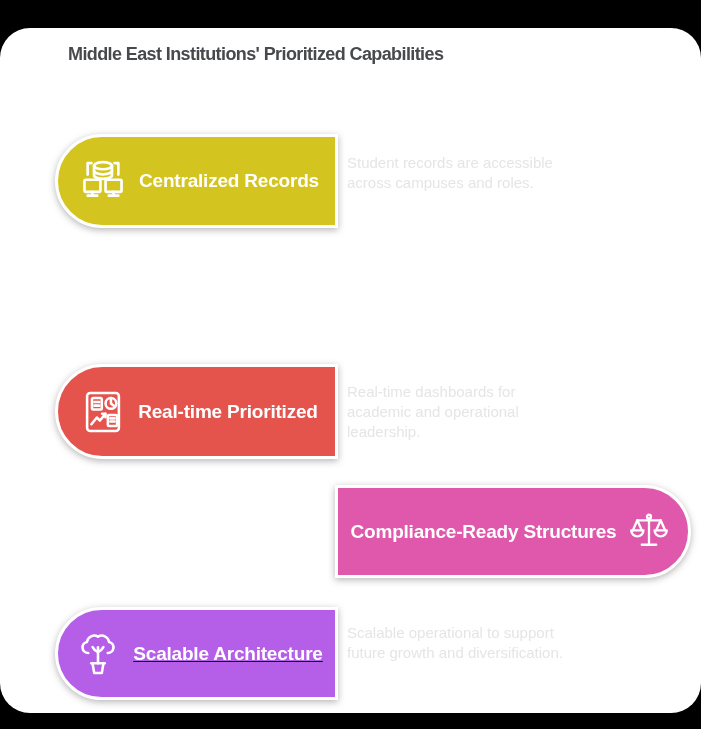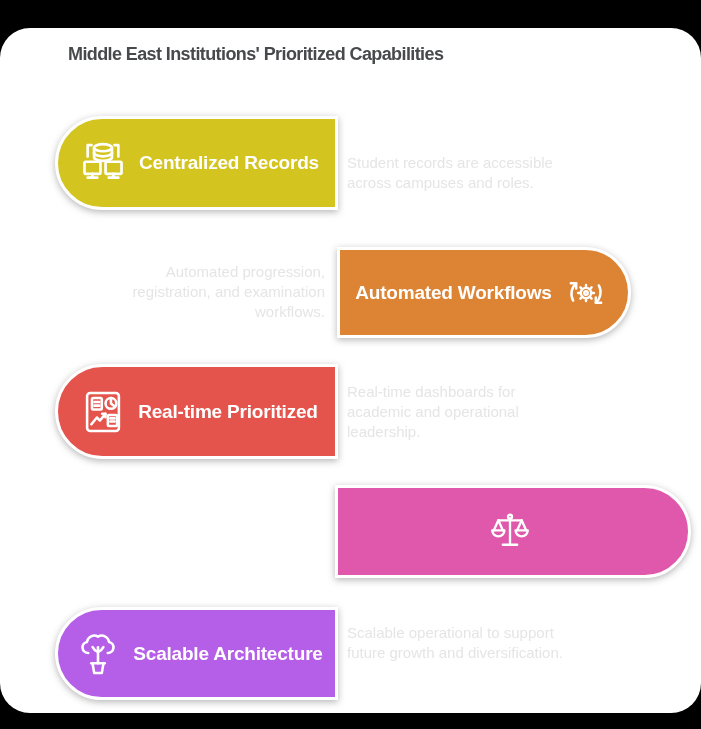--- a/index.html
+++ b/index.html
@@ -12,25 +12,25 @@
         border:3px solid #ffffff; box-sizing:border-box;
         box-shadow:0 2px 7px rgba(90,90,90,.45);}
   .card.left-round{border-radius:48px 0 0 48px; padding-left:6px;}
   .card.right-round{border-radius:0 48px 48px 0; padding-right:6px;}
   .clabel{color:#ffffff; font-weight:bold; font-size:19px; letter-spacing:-0.2px; white-space:nowrap;}
   .cicon{display:flex; align-items:center;}
   .cicon svg{display:block; stroke:#ffffff; fill:none; stroke-width:2.1; stroke-linecap:round; stroke-linejoin:round;}
   .desc{position:absolute; font-size:15px; line-height:20px; color:#e5e5e5;}
   .ralign{text-align:right;}
   
-  .c1{left:55px; top:116px; width:283px; height:94px;}
+  .c1{left:55px; top:134px; width:283px; height:94px;}
   .c2{left:337px; top:247px; width:294px; height:91px;}
   .c3{left:55px; top:364px; width:283px; height:95px;}
   .c4{left:335px; top:485px; width:356px; height:93px;}
-  .c5{left:55px; top:607px; width:283px; height:93px;}
+  .c5{left:55px; top:607px; width:283px; height:93px;text-decoration:underline;}
   .d1{left:347px; top:153px; width:226px;}
   .d2{left:90px;  top:262px; width:235px;}
   .d3{left:347px; top:382px; width:222px;}
   .d4{left:99px;  top:501px; width:226px;}
   .d5{left:347px; top:623px; width:222px;}
 </style>
 </head>
 <body>
 
 <div class="stage">
@@ -49,56 +49,41 @@
         <rect x="3.5" y="17" width="12.5" height="9.5" rx="1"></rect>
         <path d="M9.7,26.5 V29.5 M6,29.5 H13.5"></path>
         <rect x="20" y="17" width="12.5" height="9.5" rx="1"></rect>
         <path d="M26.2,26.5 V29.5 M22.5,29.5 H30"></path>
       </svg>
     </span>
     <span class="clabel">Centralized Records</span>
   </div>
   <div class="desc d1">Student records are accessible across campuses and roles.</div>
 
-  <div class="desc d2 ralign">Automated progression, registration, and examination workflows.</div>
-  <div class="card right-round c2" style="background: rgb(220, 132, 52);">
-    <span class="clabel">Automated Workflows</span>
-    <span class="cicon">
-      <svg width="42" height="42" viewBox="0 0 36 36">
-        <circle cx="18" cy="18" r="4.4"></circle>
-        <circle cx="18" cy="18" r="1.5"></circle>
-        <path d="M18,13.6 V11.2 M18,22.4 V24.8 M22.4,18 H24.8 M13.6,18 H11.2
-                 M21.1,14.9 L22.8,13.2 M14.9,14.9 L13.2,13.2 M21.1,21.1 L22.8,22.8 M14.9,21.1 L13.2,22.8"></path>
-        <path d="M7,24.5 A12.2,12.2 0 0 1 9.6,9.6"></path>
-        <path d="M9.6,14.2 V9.6 H5"></path>
-        <path d="M29,11.5 A12.2,12.2 0 0 1 26.4,26.4"></path>
-        <path d="M26.4,21.8 V26.4 H31"></path>
-      </svg>
-    </span>
-  </div>
 
   <div class="card left-round c3" style="background: rgb(229, 83, 77);">
     <span class="cicon">
       <svg width="44" height="44" viewBox="0 0 36 36">
         <rect x="5" y="2.5" width="26" height="31" rx="2.5"></rect>
         <rect x="9" y="6.5" width="8" height="9.5" rx="1"></rect>
         <path d="M11,9.8 H15 M11,12.8 H15"></path>
         <circle cx="24.5" cy="11" r="4.4"></circle>
         <path d="M24.5,11 V6.6 M24.5,11 L27.9,13.7"></path>
         <path d="M8.5,28 L13,22.5 L15.5,25 L20,19.5"></path>
         <path d="M17.3,19.5 H20 V22.2"></path>
         <rect x="22" y="20.5" width="7.5" height="9" rx="1"></rect>
         <path d="M24,23.2 H27.5 M24,25.7 H27.5"></path>
       </svg>
     </span>
     <span class="clabel">Real-time Prioritized</span>
   </div>
   <div class="desc d3">Real-time dashboards for academic and operational leadership.</div>
 
   <div class="card right-round c4" style="background: rgb(223, 88, 171);">
+    <span class="clabel">Compliance-Ready Structures</span>
     <span class="cicon">
       <svg width="40" height="40" viewBox="0 0 36 36">
         <circle cx="18" cy="4.3" r="1.8"></circle>
         <path d="M7.5,7.5 H28.5"></path>
         <path d="M18,6.1 V29.5"></path>
         <path d="M11.5,29.5 H24.5"></path>
         <path d="M7.5,7.5 L3.5,16.5 M7.5,7.5 L11.5,16.5"></path>
         <path d="M2,16.5 a5.5,5.5 0 0 0 11,0 z"></path>
         <path d="M28.5,7.5 L24.5,16.5 M28.5,7.5 L32.5,16.5"></path>
         <path d="M23,16.5 a5.5,5.5 0 0 0 11,0 z"></path>

